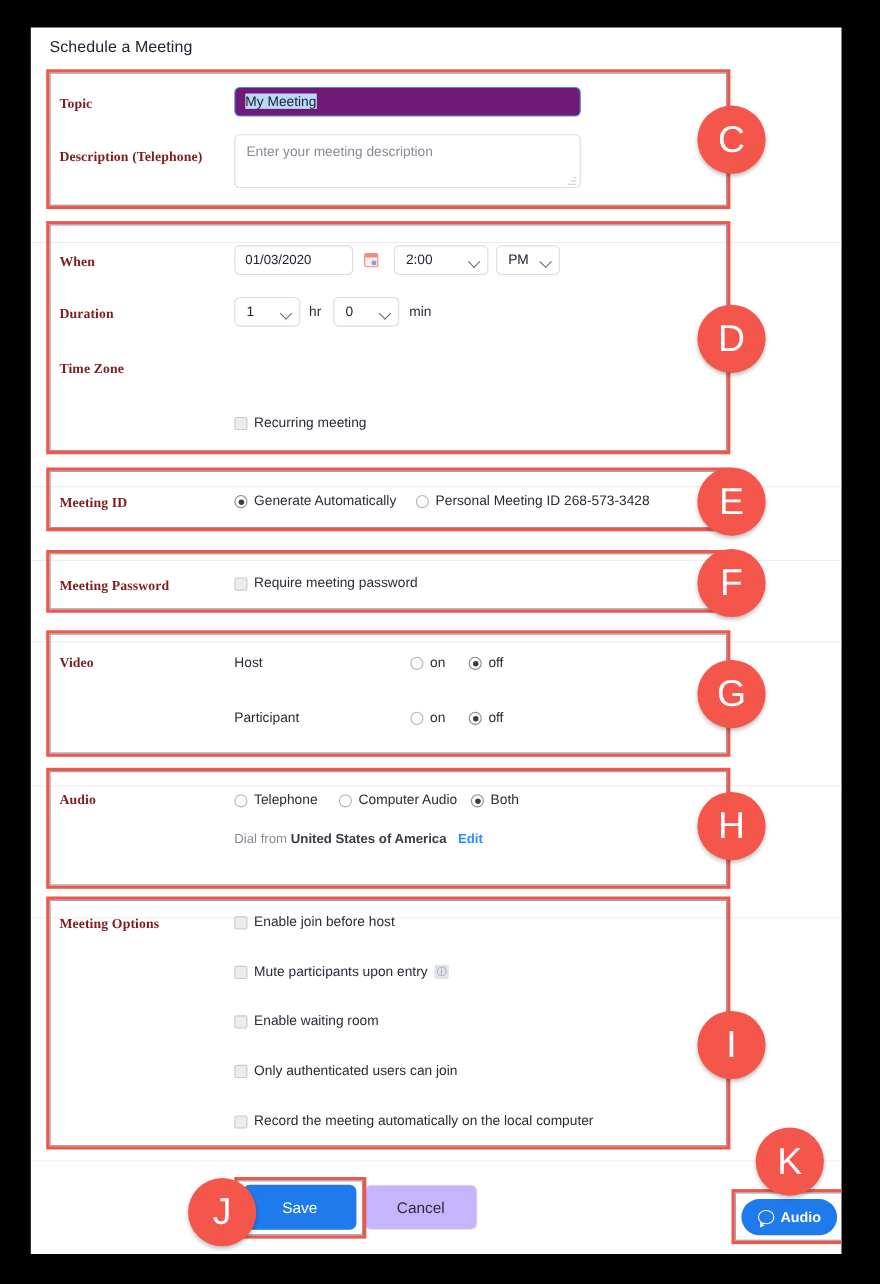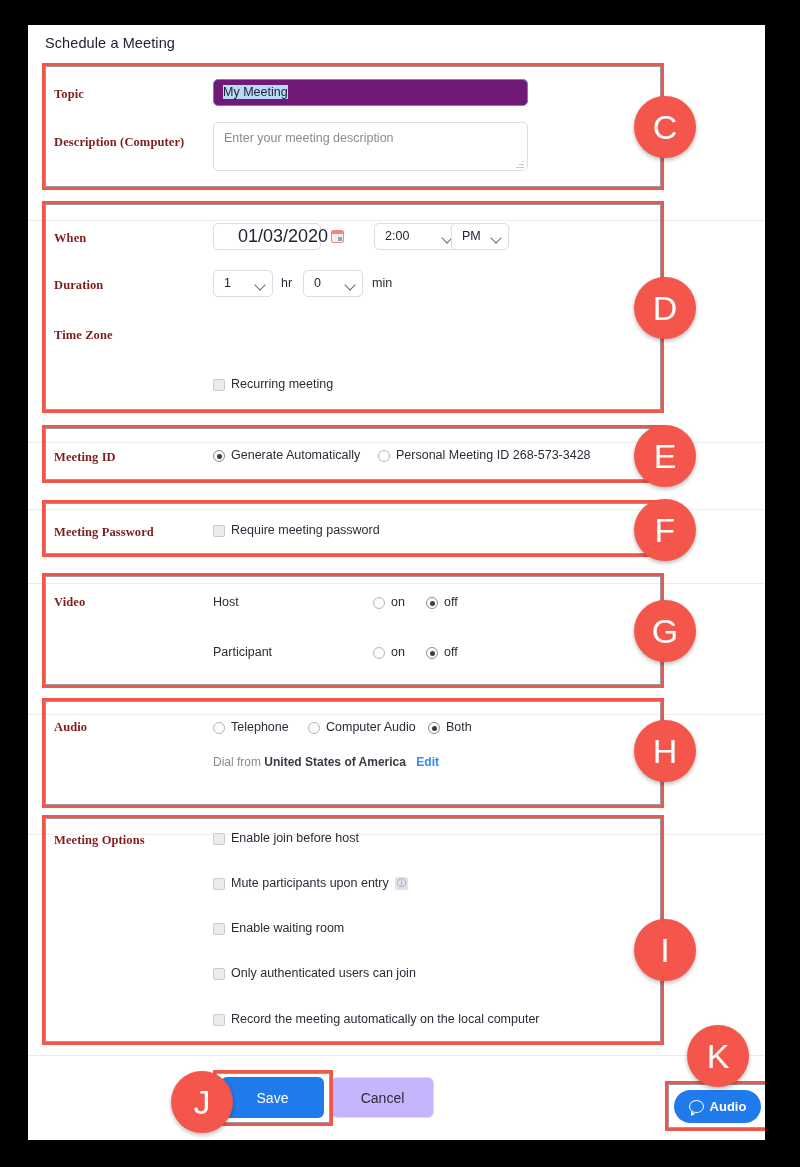--- a/index.html
+++ b/index.html
@@ -62,21 +62,21 @@
     opacity:.45;
   }
   .grip i{position:absolute;right:1px;background:#8a8a96;height:1px;}
   .grip i:nth-child(1){bottom:1px;width:8px;}
   .grip i:nth-child(2){bottom:4px;width:5px;}
   .grip i:nth-child(3){bottom:7px;width:2px;}
 
   .field{
     position:absolute;box-sizing:border-box;height:27px;
     border:1px solid #dcdce1;border-radius:5px;background:#fff;
-    font-size:18px;color:#232333;line-height:25px;padding:0 24px;
+    font-size:12px;color:#232333;line-height:25px;padding:0 9px;
     white-space:nowrap;
   }
   .sel-ctl{
     position:absolute;box-sizing:border-box;height:27px;
     border:1px solid #dcdce1;border-radius:5px;background:#fff;
     font-size:12.5px;color:#232333;line-height:25px;
     padding:0 22px 0 10px;white-space:nowrap;
   }
   .chev{
     position:absolute;right:8px;top:10px;width:7px;height:7px;
@@ -159,42 +159,42 @@
 
 <div id="page">
 
   <div class="page-title">Schedule a Meeting</div>
 
   <div class="sep" style="top:195px;"></div>
 
   <div class="label" style="left:26px;top:62px;">Topic</div>
   <div class="txtin" style="left:185px;top:54px;width:315px;"><span class="sel">My Meeting</span></div>
 
-  <div class="label" style="left:26px;top:110px;">Description (Computer)</div>
+  <div class="label" style="left:26px;top:110px;">Description (Telephone)</div>
   <div class="txtarea" style="left:185px;top:97px;width:315px;height:49px;">
     <span>Enter your meeting description</span>
     <span class="grip">
         <i></i>
         <i></i>
         <i></i>
       </span>
   </div>
 
   <div class="hl" style="left:14px;top:38px;width:622px;height:127px;"></div>
   <div class="badge" style="left:606px;top:71px;">C</div>
 
   <div class="sep" style="top:417px;"></div>
 
   <div class="label" style="left:26px;top:206px;">When</div>
   <div class="field" style="left:185px;top:198px;width:108px;">01/03/2020</div>
   <div class="cal" style="left:303px;top:205px;">
       <b></b>
       <s></s>
     </div>
-  <div class="sel-ctl" style="left:330px;top:198px;width:86px;margin-left:16px;"><span>2:00</span><span class="chev"></span></div>
+  <div class="sel-ctl" style="left:330px;top:198px;width:86px;"><span>2:00</span><span class="chev"></span></div>
   <div class="sel-ctl" style="left:423px;top:198px;width:58px;"><span>PM</span><span class="chev"></span></div>
 
   <div class="label" style="left:26px;top:253px;">Duration</div>
   <div class="sel-ctl" style="left:185px;top:245px;width:60px;"><span>1</span><span class="chev"></span></div>
   <div class="sublabel" style="left:253px;top:251px;">hr</div>
   <div class="sel-ctl" style="left:275px;top:245px;width:60px;"><span>0</span><span class="chev"></span></div>
   <div class="sublabel" style="left:344px;top:251px;">min</div>
 
   <div class="label" style="left:26px;top:303px;">Time Zone</div>
 

